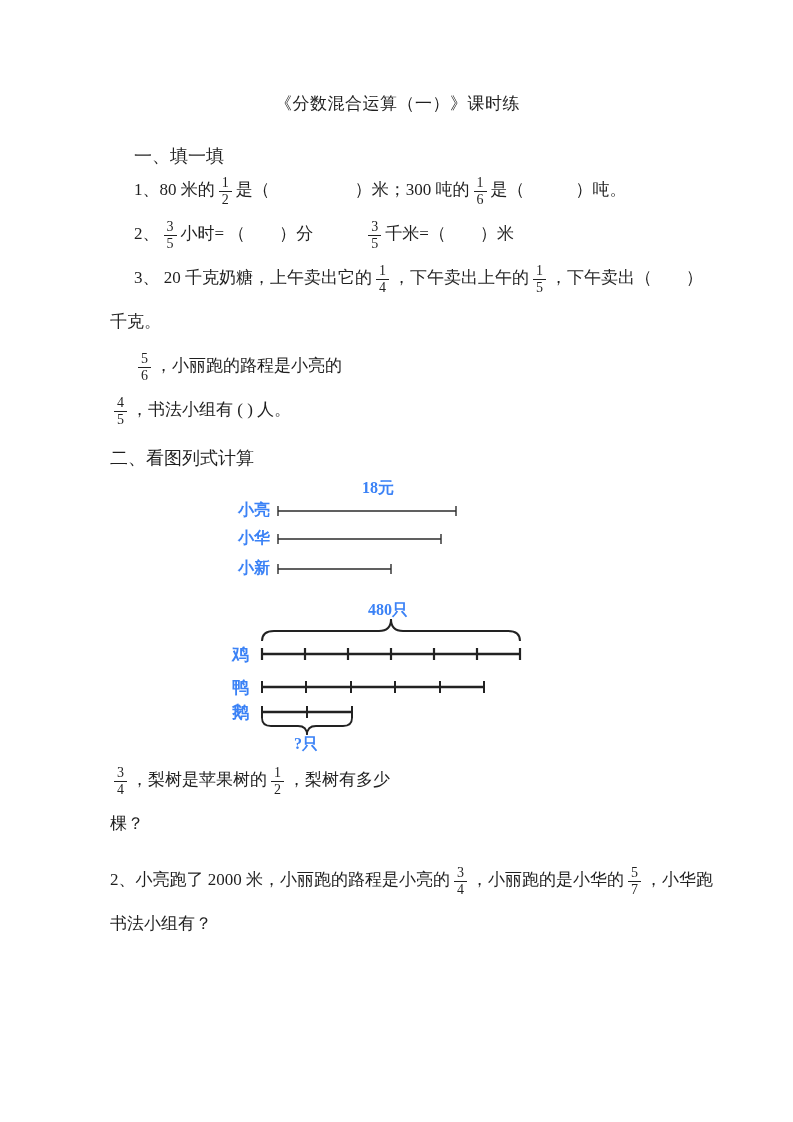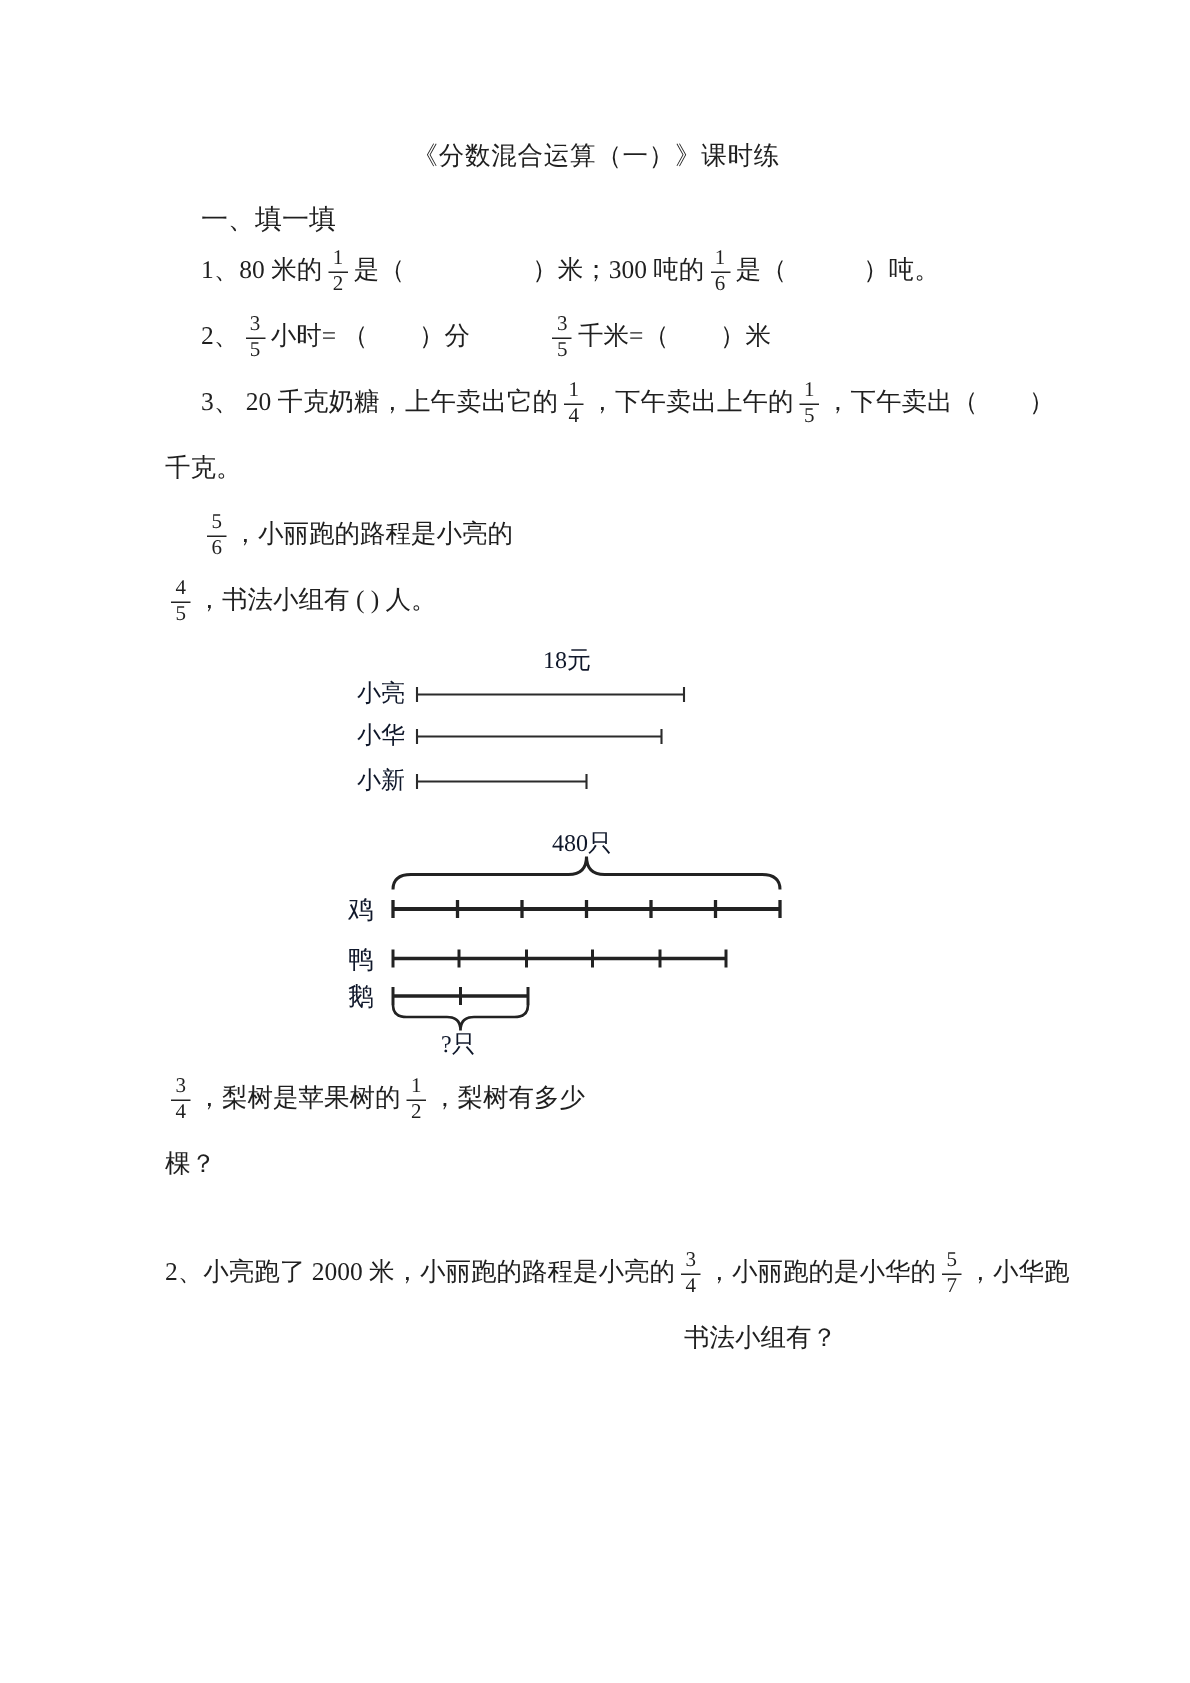--- a/index.html
+++ b/index.html
@@ -17,29 +17,29 @@
     font-size: 17px;
     line-height: 24px;
     letter-spacing: 0.5px;
     width: 575px;
   }
   .heading {
     font-size: 18px;
     line-height: 24px;
     margin-top: 14px;
   }
-  .heading.h-indent { margin-left: 24px; margin-top: 18px; }
+  .heading.h-indent { margin-left: 24px; margin-top: 28px; }
   p.item {
     margin: 0;
     font-size: 17px;
     line-height: 44px;
     white-space: nowrap;
   }
   p.item.indent { text-indent: 24px; }
-  p.item.sp2 { margin-top: 28px; text-align: right; }
+  p.item.sp2 { margin-top: 12px; }
   .frac {
     display: inline-flex;
     flex-direction: column;
     align-items: center;
     vertical-align: middle;
     font-size: 14px;
     line-height: 1.15;
     margin: 0 4px;
     text-indent: 0;
   }
@@ -47,22 +47,22 @@
   .frac .den { padding: 0 3px; }
   .diagram-area {
     position: relative;
     width: 595px;
     height: 282px;
     margin-top: 6px;
   }
   .diagram-area svg { position: absolute; left: 0; top: 0; }
   .dlabel {
     position: absolute;
-    font-weight: normal;
-    color: #0f172a;
+    font-weight: bold;
+    color: #3b82f6;
     white-space: nowrap;
   }
   .dlabel.small { font-size: 16px; }
   .dlabel.big { font-size: 17px; }
 </style>
 </head>
 <body>
 
 <div class="page">
   <div class="content">
@@ -92,20 +92,21 @@
           <span class="den">5</span>
         </span><span>，下午卖出（　　）</span><br><span>千克。</span></p>
     <p class="item indent"><span class="frac">
           <span class="num">5</span>
           <span class="den">6</span>
         </span><span>，小丽跑的路程是小亮的</span><br><span class="frac">
           <span class="num">4</span>
           <span class="den">5</span>
         </span><span>，书法小组有 ( ) 人。</span></p>
 
+    <div class="heading">二、看图列式计算</div>
 
     <div class="diagram-area">
       <svg width="595" height="282" viewBox="0 0 595 282">
 
         <g stroke="#2b2b2b" stroke-width="1.4" fill="none">
           <line x1="168" y1="35" x2="346" y2="35"></line>
           <line x1="168" y1="30" x2="168" y2="40"></line>
           <line x1="346" y1="30" x2="346" y2="40"></line>
           <line x1="168" y1="63" x2="331" y2="63"></line>
           <line x1="168" y1="58" x2="168" y2="68"></line>

